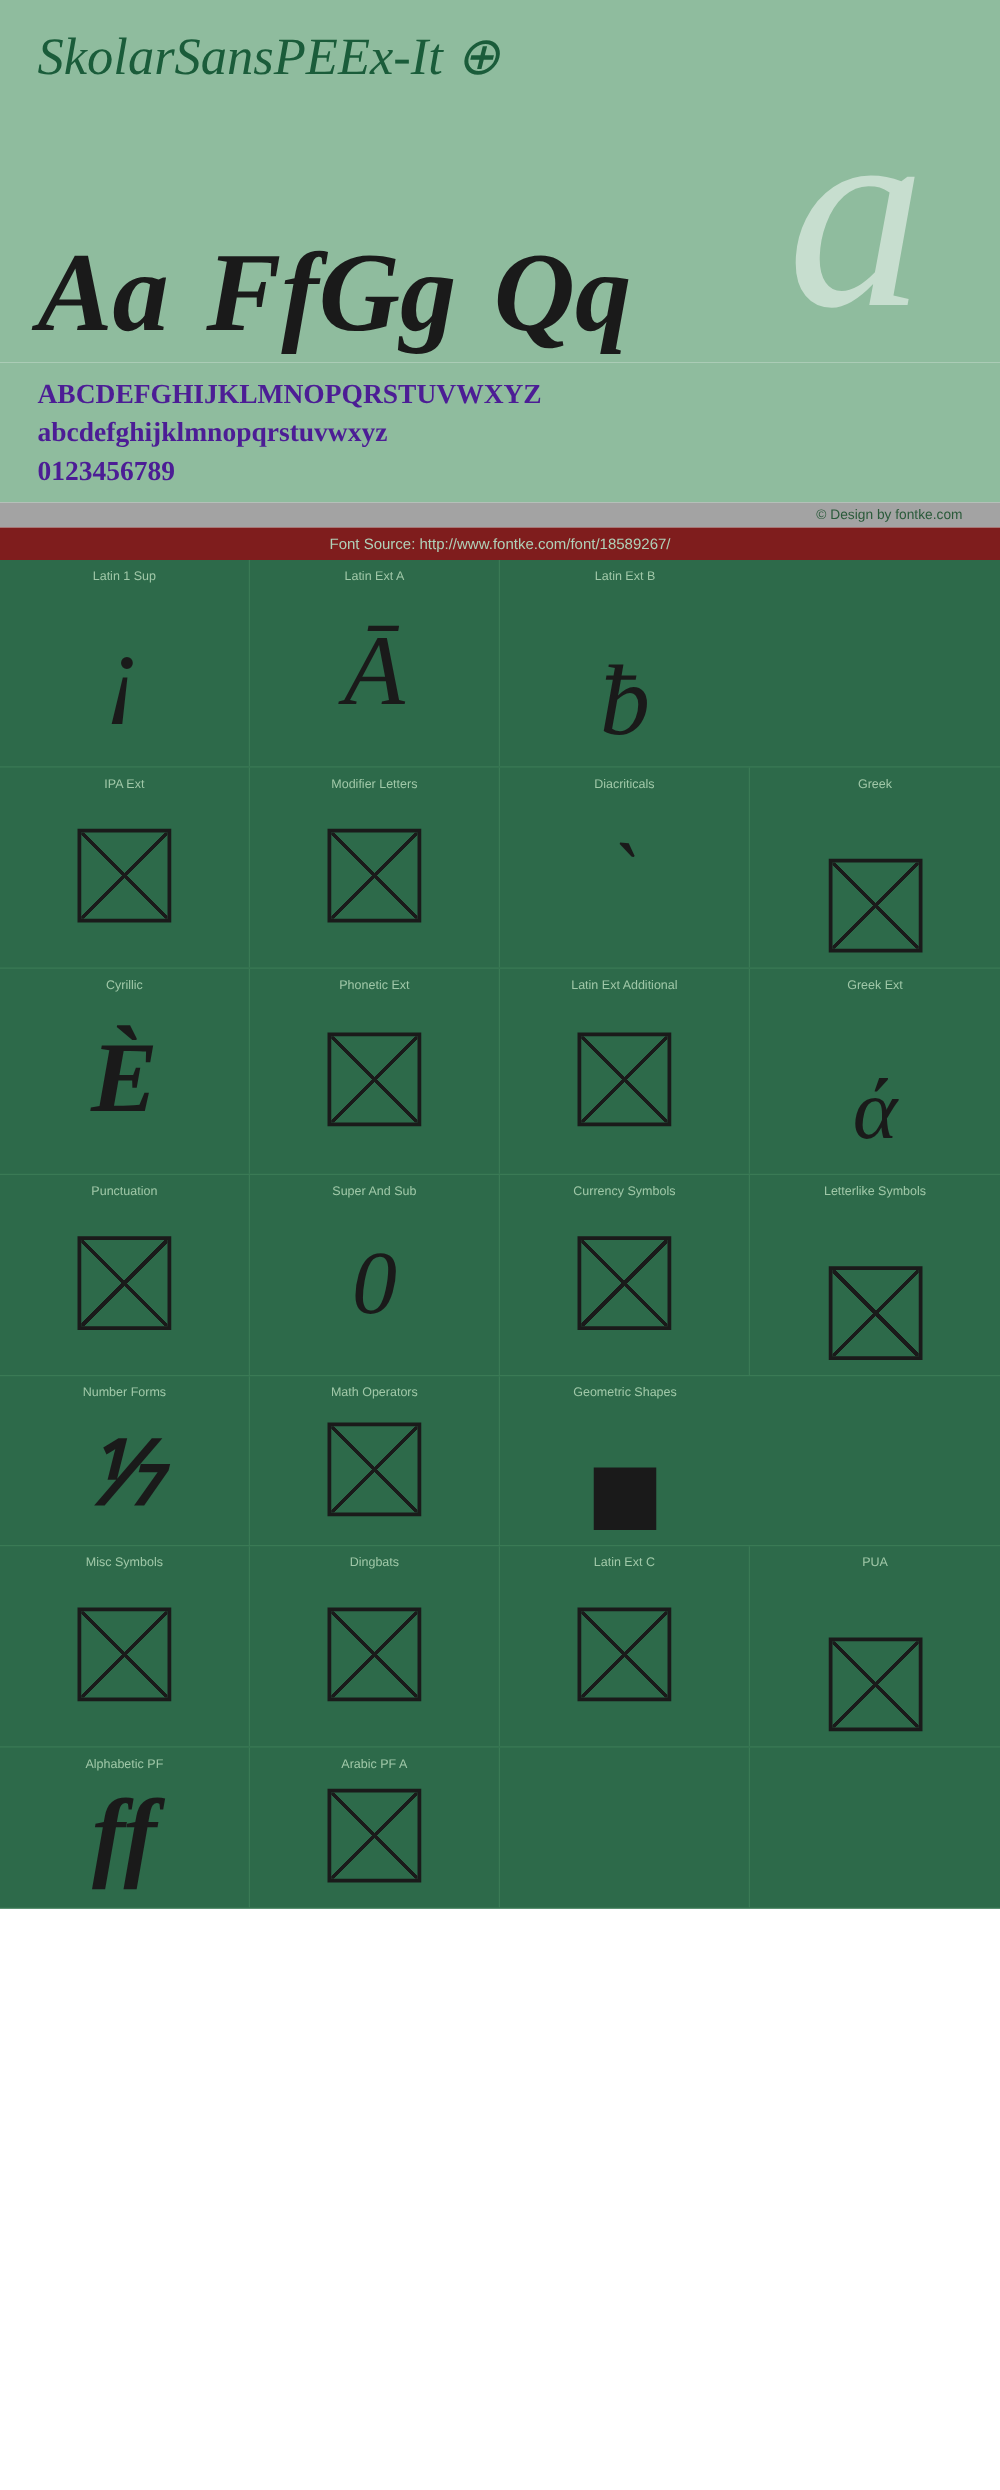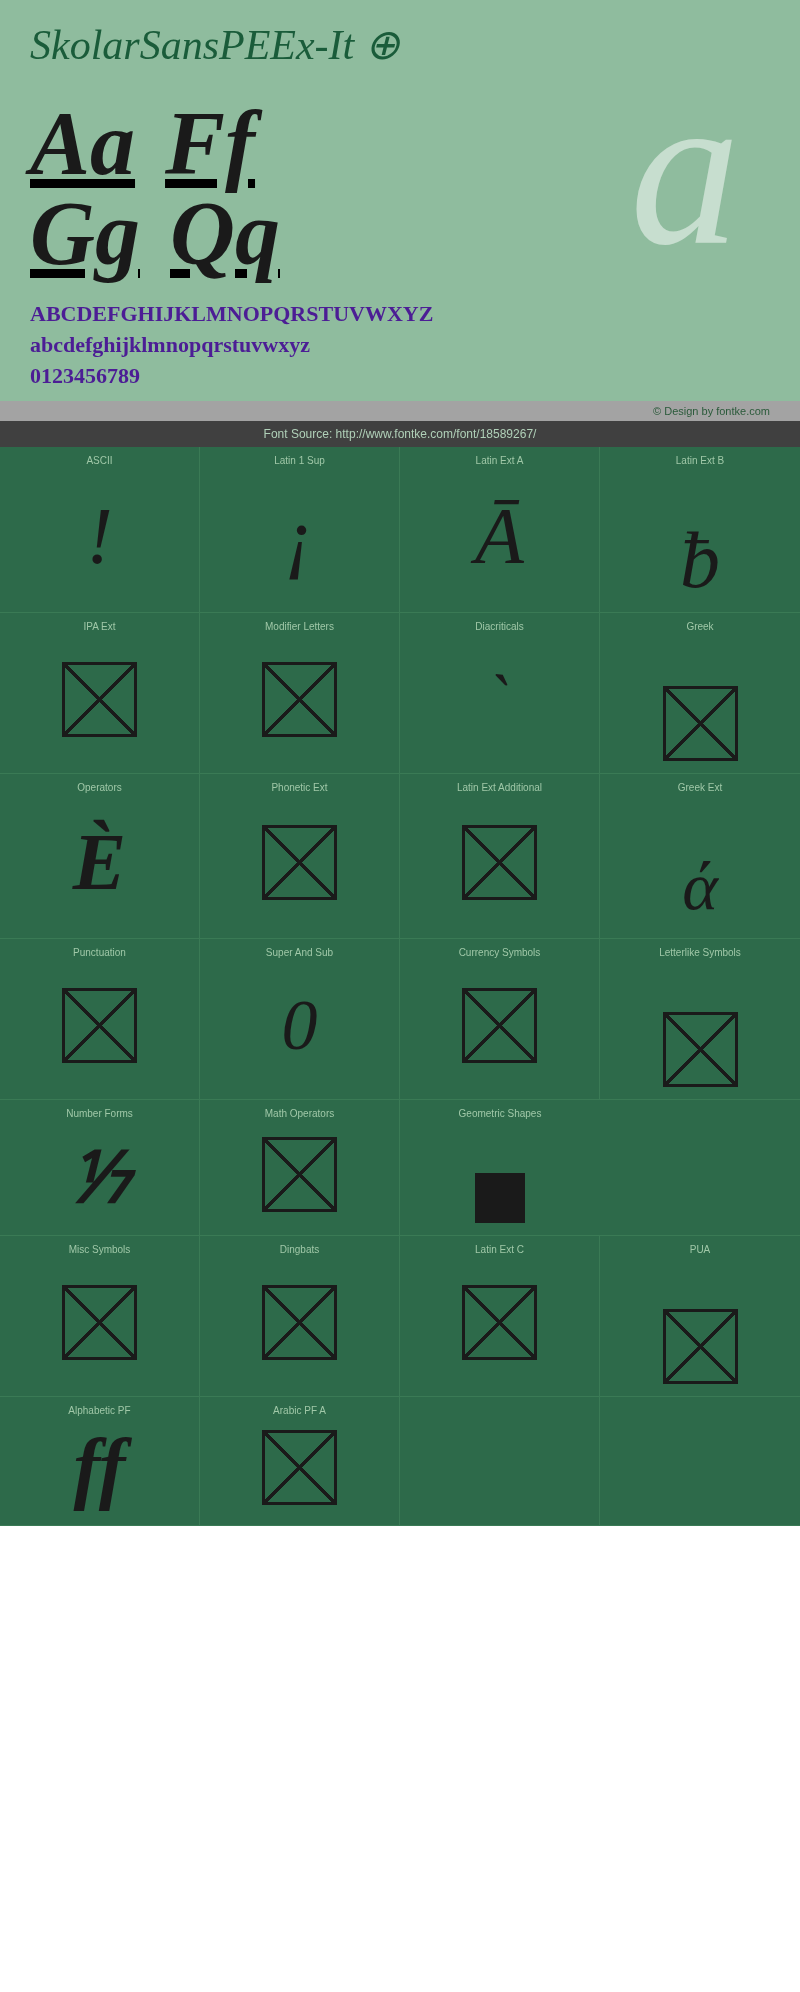--- a/index.html
+++ b/index.html
@@ -19,23 +19,22 @@
     }
     .specimen-area {
       display: flex;
       align-items: flex-end;
       padding: 10px 0 0 0;
       position: relative;
       min-height: 200px;
     }
     .letter-pairs {
       display: flex;
-      flex-direction: column;
+      flex-direction: row;
       gap: 0px;
-      text-decoration: underline;
     }
     .letter-row {
       display: flex;
       gap: 30px;
     }
     .letter-pair {
       font-size: 90px;
       font-weight: 700;
       font-style: italic;
       color: #1a1a1a;
@@ -65,21 +64,21 @@
       line-height: 1.4;
     }
     .copyright-line {
       background: #a3a3a3;
       text-align: right;
       padding: 4px 30px 4px 30px;
       font-size: 11px;
       color: #2a5a3a;
     }
     .source-line {
-      background: #404040;
+      background: #7f1d1d;
       text-align: center;
       padding: 6px;
       font-size: 12px;
       color: #b0d0b8;
     }
 
     .grid-section {
       background: #2d6a4a;
       padding: 0;
     }
@@ -232,26 +231,20 @@
 </div>
 
 <div class="source-line">
   <span>Font Source: http://www.fontke.com/font/18589267/</span>
 </div>
 
 <div class="grid-section">
 
   <div class="grid-row">
     <div class="grid-cell">
-      <span class="cell-label">ASCII</span>
-      <div class="cell-symbol-wrap">
-        <span class="cell-symbol large">!</span>
-      </div>
-    </div>
-    <div class="grid-cell">
       <span class="cell-label">Latin 1 Sup</span>
       <div class="cell-symbol-wrap">
         <span class="cell-symbol large">¡</span>
       </div>
     </div>
     <div class="grid-cell">
       <span class="cell-label">Latin Ext A</span>
       <div class="cell-symbol-wrap">
         <span class="cell-symbol large">Ā</span>
       </div>
@@ -286,21 +279,21 @@
     <div class="grid-cell">
       <span class="cell-label">Greek</span>
       <div class="cell-symbol-wrap">
         <div class="placeholder-box"></div>
       </div>
     </div>
   </div>
 
   <div class="grid-row">
     <div class="grid-cell">
-      <span class="cell-label">Operators</span>
+      <span class="cell-label">Cyrillic</span>
       <div class="cell-symbol-wrap">
         <span class="e-grave" style="font-size:80px; font-weight:700; font-style:italic; font-family:Georgia,serif; color:#1a1a1a;">È</span>
       </div>
     </div>
     <div class="grid-cell">
       <span class="cell-label">Phonetic Ext</span>
       <div class="cell-symbol-wrap">
         <div class="placeholder-box"></div>
       </div>
     </div>

